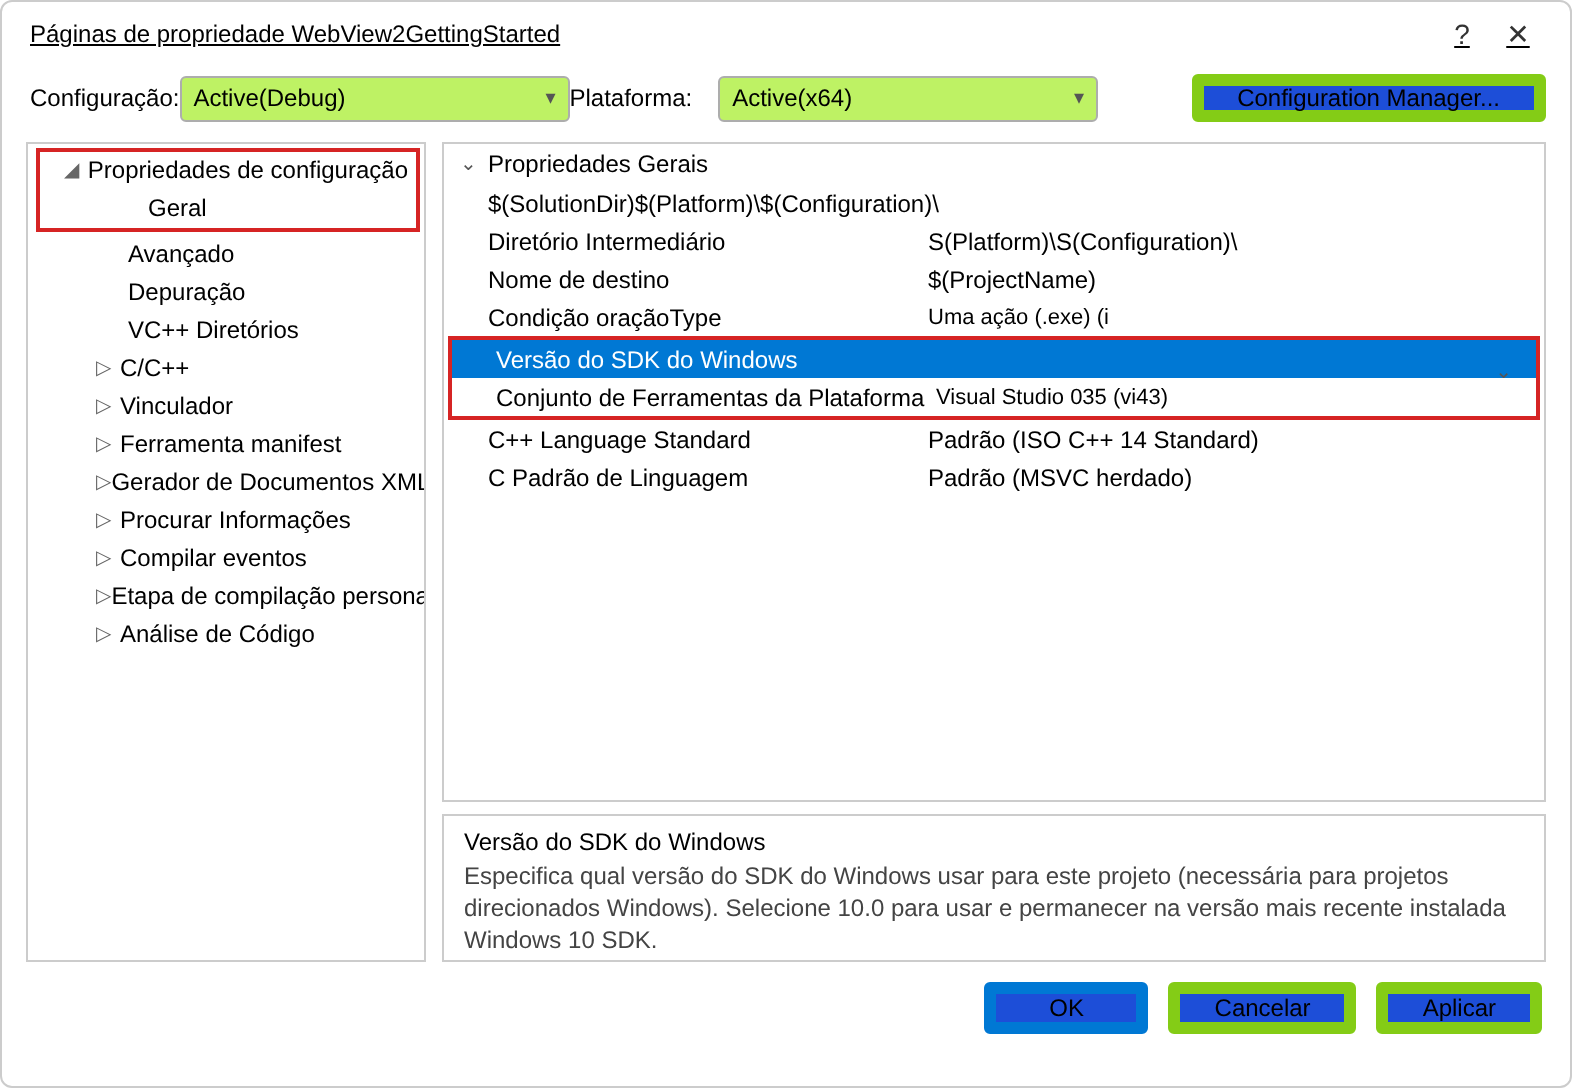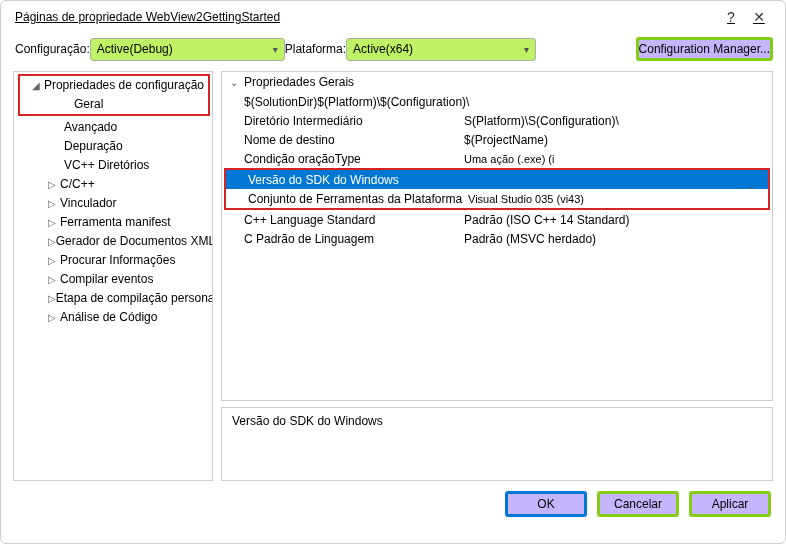--- a/index.html
+++ b/index.html
@@ -47,27 +47,27 @@
       cursor: pointer;
       position: relative;
     }
     .combo .arrow {
       position: absolute;
       right: 6px;
       color: #555;
       font-size: 10px;
     }
     .combo-config { flex: 1; max-width: 195px; }
-    .combo-platform { flex: 1; max-width: 190px; }
+    .combo-platform { flex: 1; max-width: 190px; margin-left: 13px; }
     .btn {
-      border: 3px solid #84cc16;
+      border: 6px solid #84cc16;
       border-radius: 3px;
-      background: #c4b5fd;
+      background: #1d4ed8;
       height: 24px;
-      padding: 0 0;
+      padding: 0 17px;
       font-size: 12px;
       cursor: pointer;
       display: inline-flex;
       align-items: center;
       justify-content: center;
     }
     .main-area {
       display: flex;
       padding: 0 12px;
       gap: 8px;
@@ -272,20 +272,21 @@
         <span class="val">Padrão (ISO C++ 14 Standard)</span>
       </div>
       <div class="prop-row">
         <span class="lbl">C Padrão de Linguagem</span>
         <span class="val">Padrão (MSVC herdado)</span>
       </div>
     </div>
 
     <div class="desc-panel">
       <div class="dtitle">Versão do SDK do Windows</div>
+      <div class="dbody">Especifica qual versão do SDK do Windows usar para este projeto (necessária para projetos direcionados Windows). Selecione 10.0 para usar e permanecer na versão mais recente instalada Windows 10 SDK.</div>
     </div>
   </div>
 </div>
 
 <div class="footer">
   <button class="btn primary">OK</button>
   <button class="btn">Cancelar</button>
   <button class="btn">Aplicar</button>
 </div>
 

